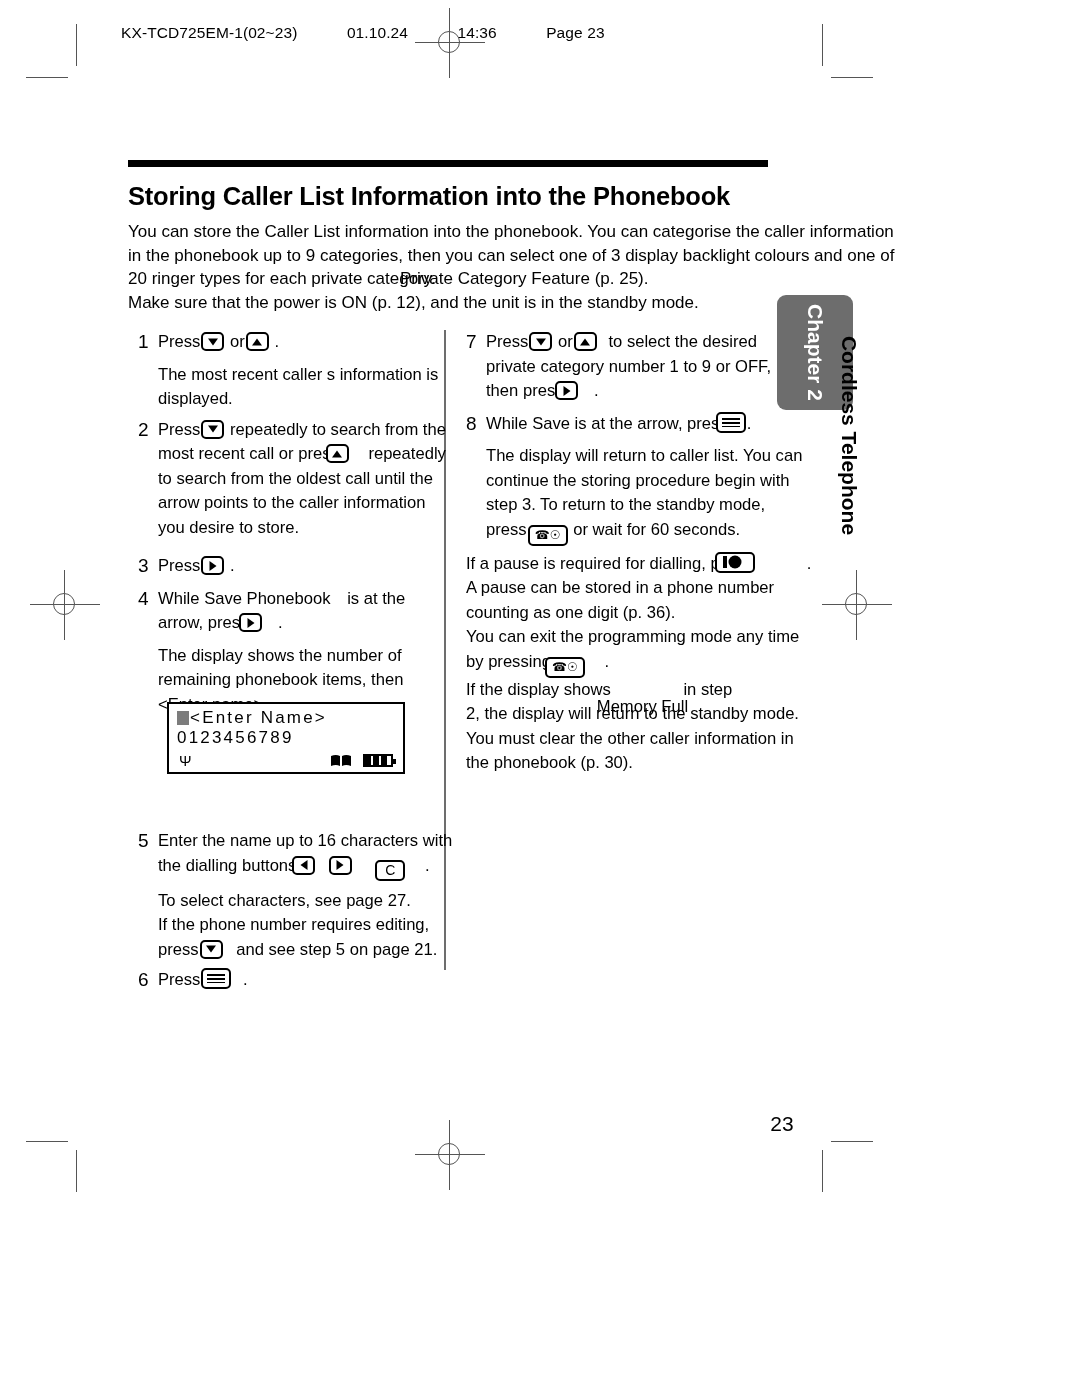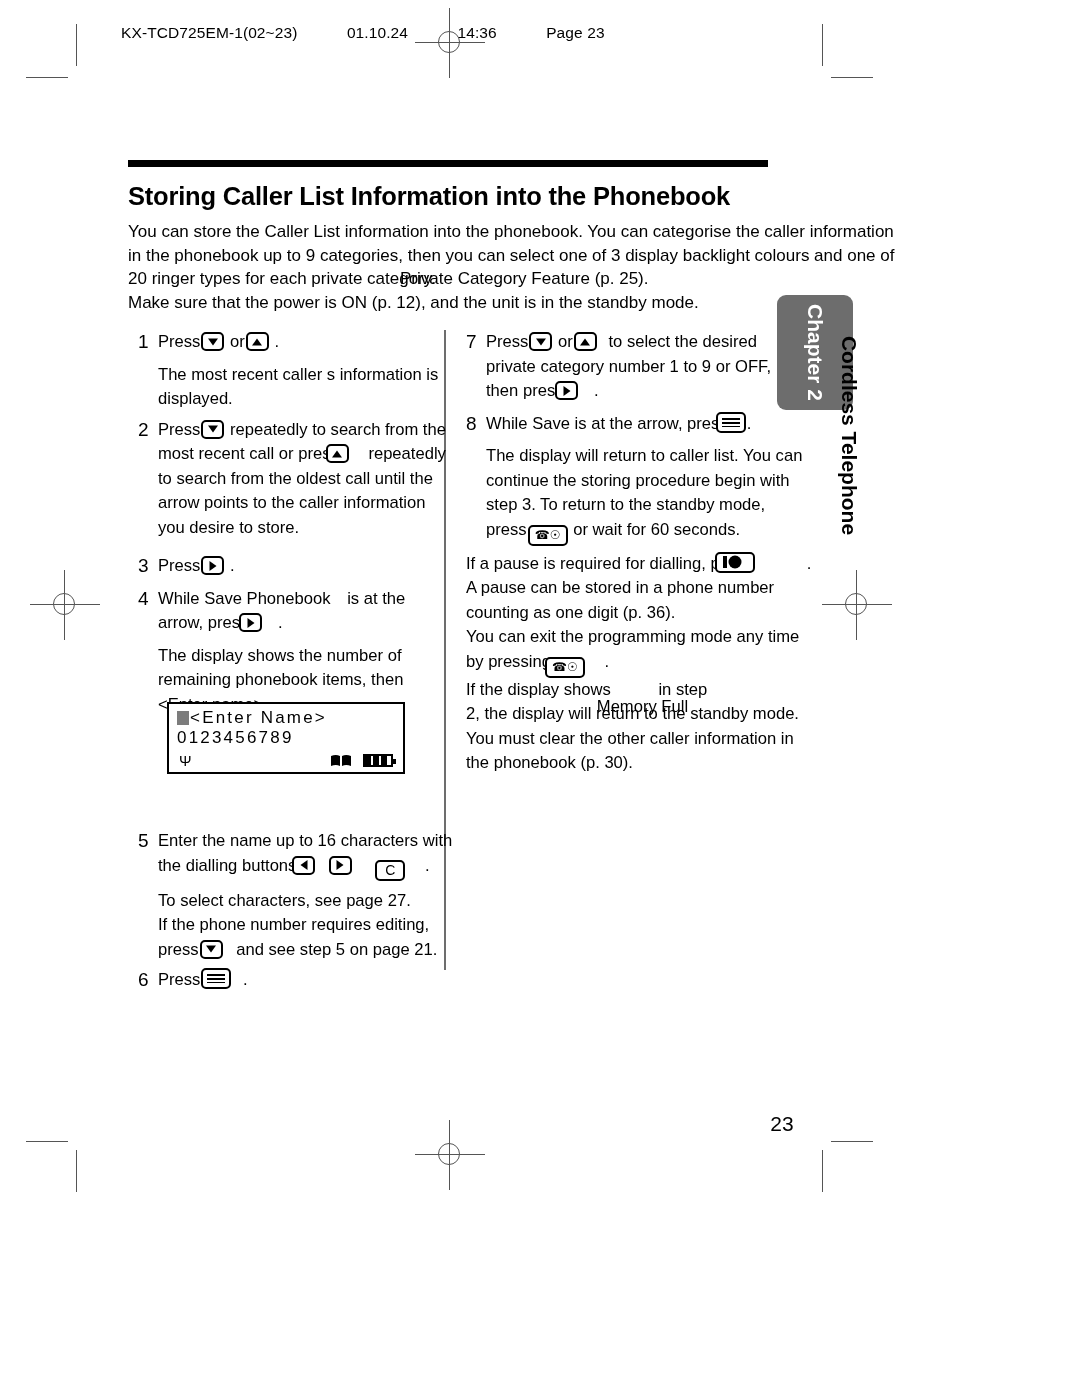--- a/index.html
+++ b/index.html
@@ -547,21 +547,21 @@
     </div>
     <div>A pause can be stored in a phone number</div>
     <div>counting as one digit (p. 36).</div>
     <div>You can exit the programming mode any time</div>
     <div>
       <span>by pressing</span><span class="key key-wide key-phone" style="margin-left:-6px;">☎☉</span>
       <span style="margin-left:14px;">.</span>
     </div>
     <div>
       <span>If the display shows</span><span class="overlap-word"><span style="position:absolute;left:-14px;top:0;">Memory Full</span></span>
-      <span style="margin-left:43px;">in step</span>
+      <span style="margin-left:68px;">in step</span>
     </div>
     <div>2, the display will return to the standby mode.</div>
     <div>You must clear the other caller information in</div>
     <div>the phonebook (p. 30).</div>
   </div>
 
 </div>
 
 <div class="chapter-tab">
   <div class="txt">Chapter 2</div>

